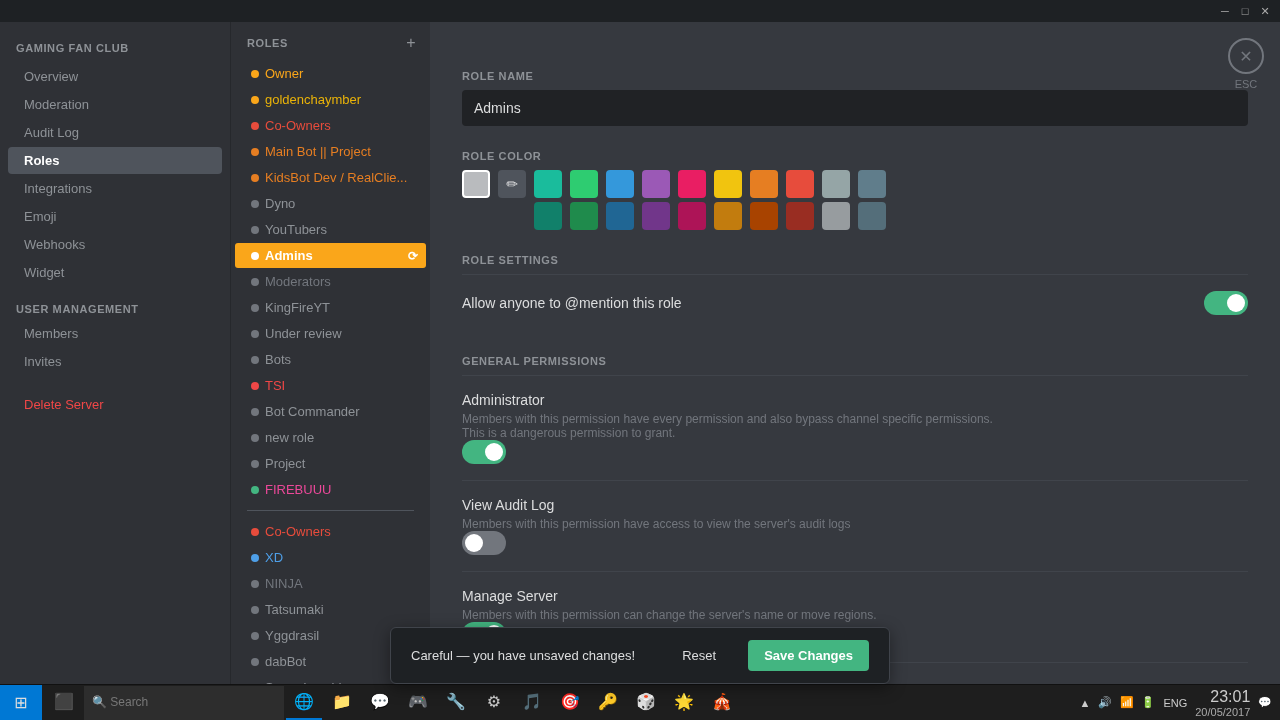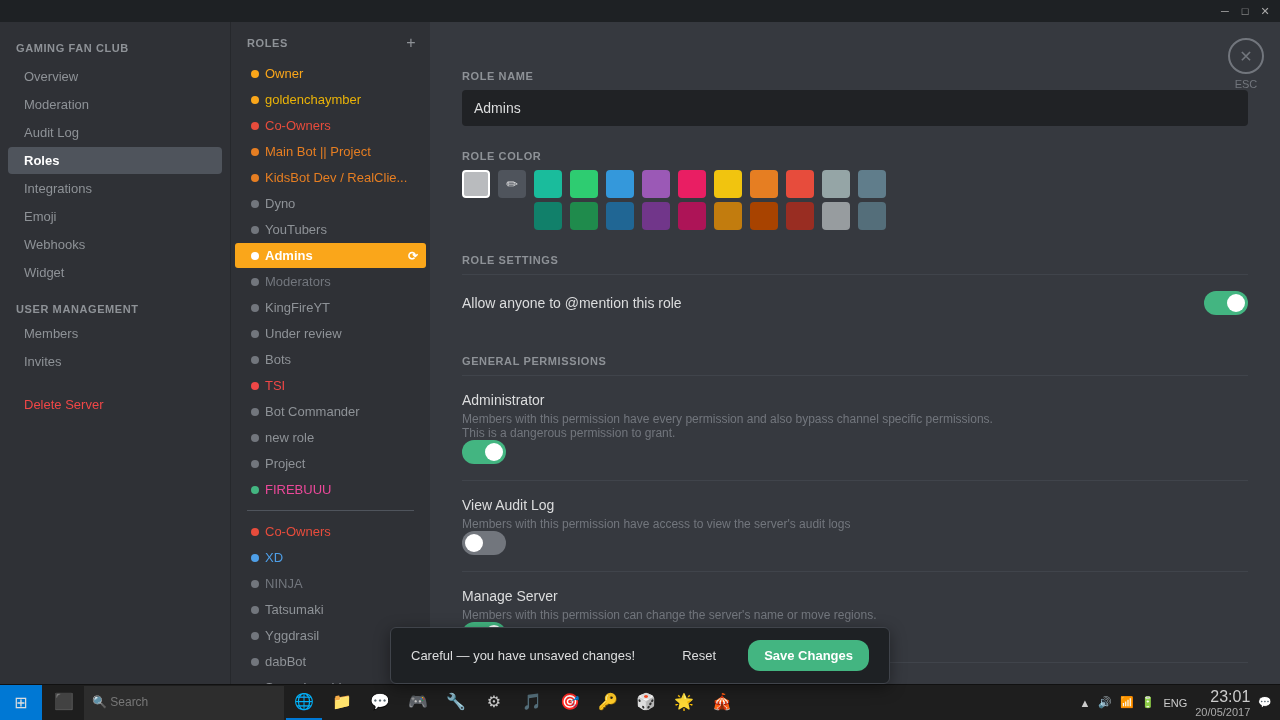--- a/index.html
+++ b/index.html
@@ -291,21 +291,21 @@
       font-size: 13px;
       padding: 4px 8px;
     }
     .save-btn {
       background: #43b581;
       border: none;
       color: #fff;
       font-size: 13px;
       font-weight: 600;
       padding: 8px 16px;
-      border-radius: 12px;
+      border-radius: 4px;
       cursor: pointer;
     }
 
     
     .taskbar {
       height: 36px;
       background: #1e1e1e;
       display: flex;
       align-items: center;
       flex-shrink: 0;

